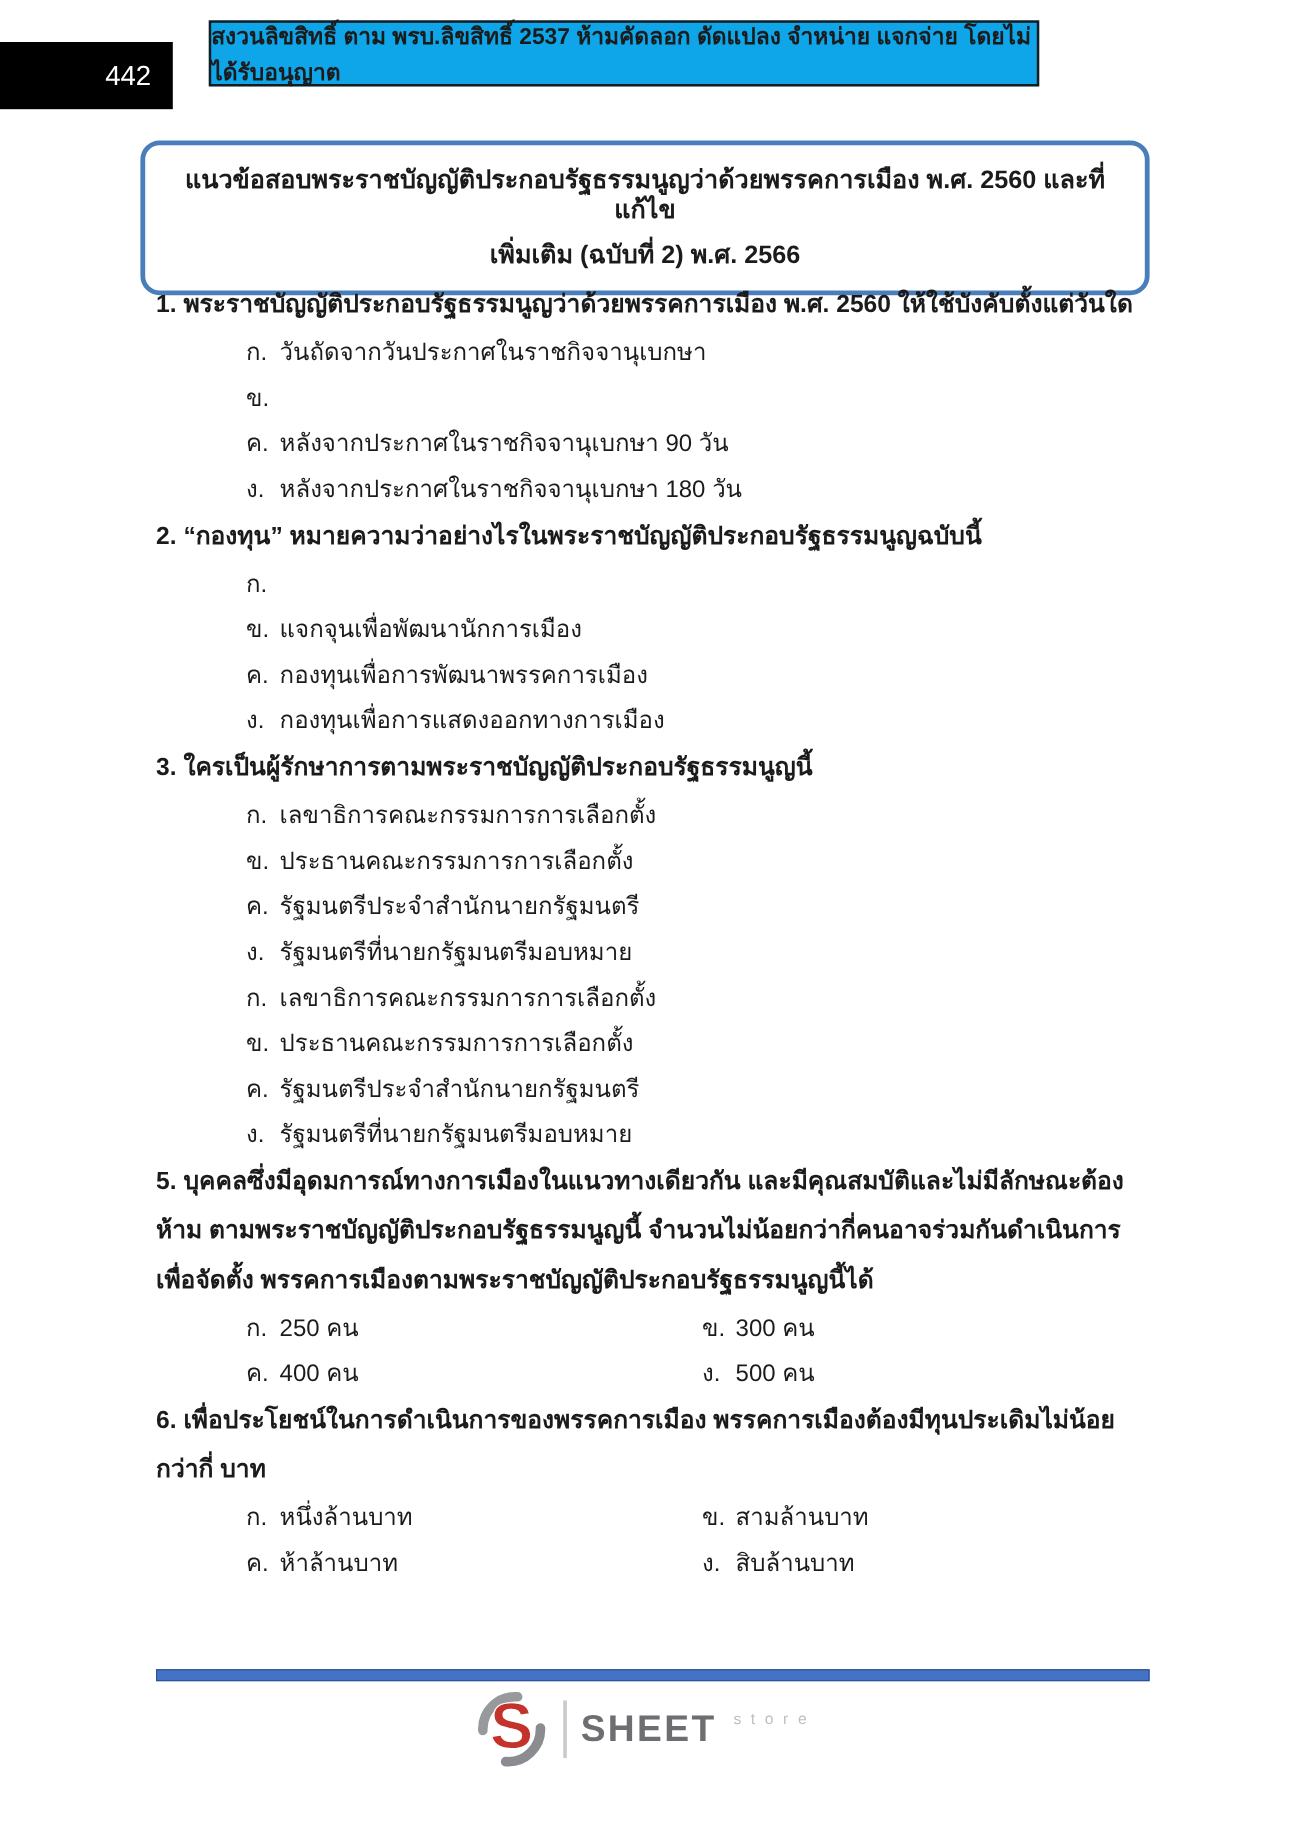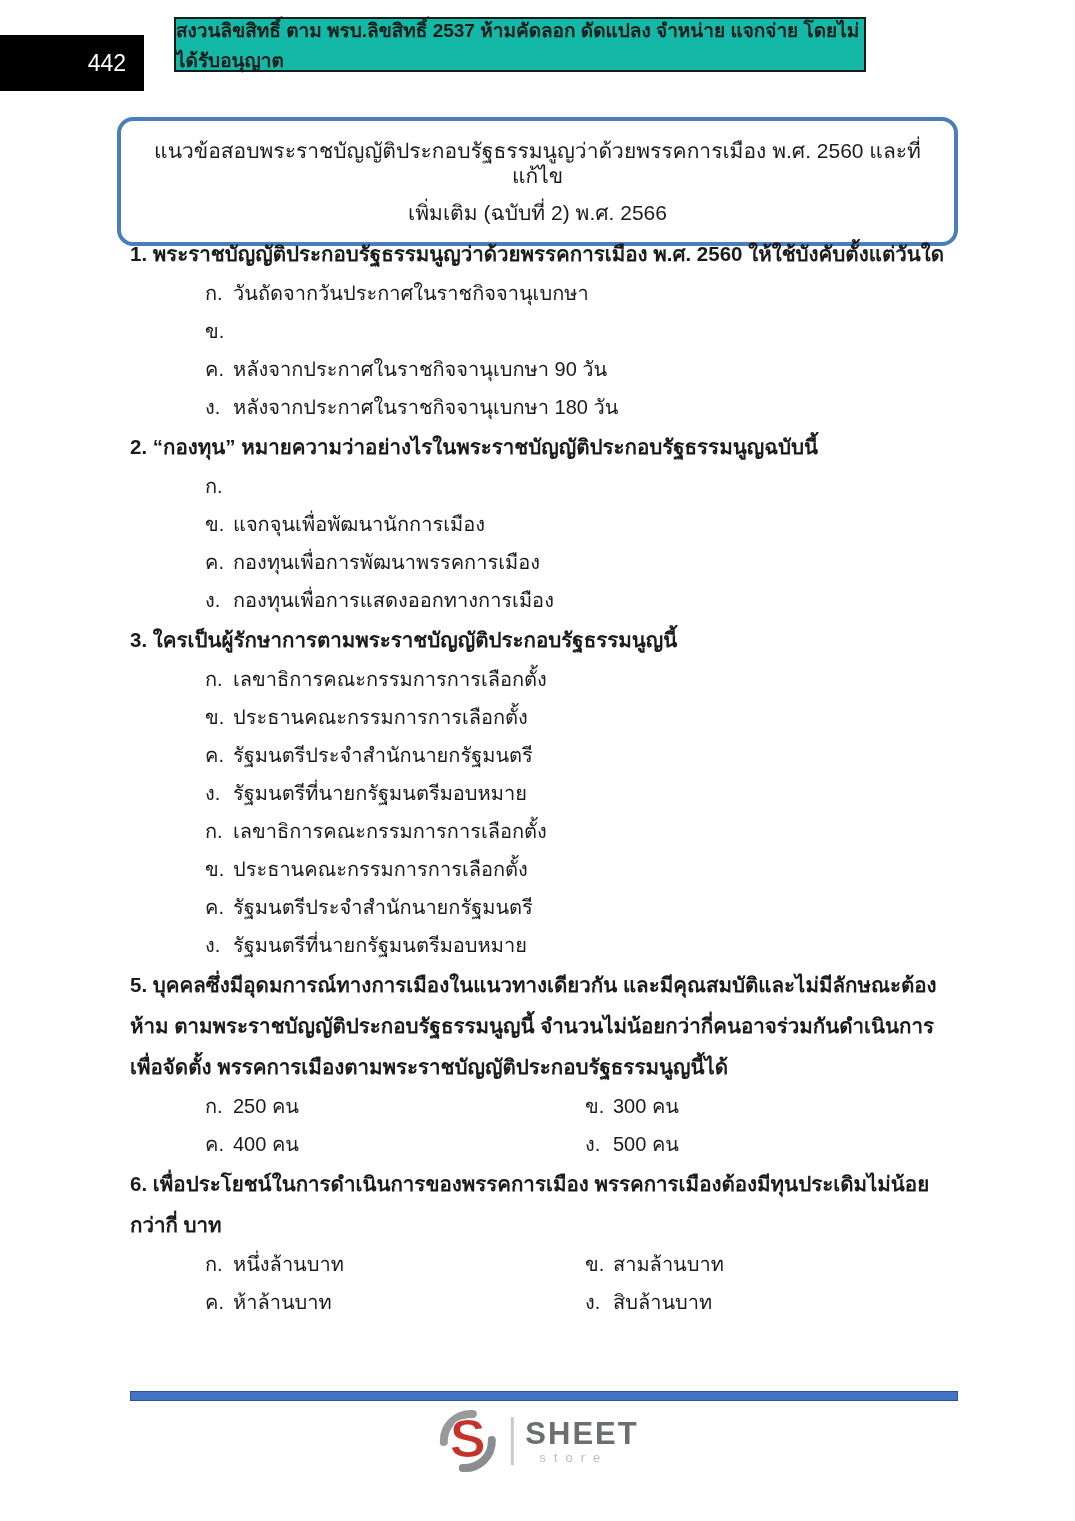--- a/index.html
+++ b/index.html
@@ -20,32 +20,32 @@
     display: flex; align-items: center; justify-content: flex-end;
     padding-right: 18px; box-sizing: border-box;
     font-size: 23px;
   }
   .copyright-box {
     position: absolute; left: 174px; top: 17px;
     width: 692px; height: 55px;
     border: 2px solid #1a1a1a; box-sizing: border-box;
     display: flex; align-items: center; justify-content: center;
     font-size: 19px; font-weight: bold;
-    background: #14b8a6;
+    background: #0ea5e9;
   }
 
   
   .title-box {
     position: absolute; left: 117px; top: 117px;
     width: 841px; box-sizing: border-box;
     border: 4px solid #4a7ebb; border-radius: 16px;
     padding: 17px 28px;
     display: flex; flex-direction: column; align-items: center;
     gap: 12px;
-    font-weight: normal; font-size: 21px; line-height: 25px;
+    font-weight: bold; font-size: 21px; line-height: 25px;
     text-align: center;
   }
 
   
   .content {
     position: absolute; left: 130px; top: 233px; width: 828px;
   }
   .q-head {
     font-weight: bold; font-size: 20.5px; line-height: 41px;
   }
@@ -68,21 +68,21 @@
     background: #4472c4;
     border: 1px solid #2e5395; box-sizing: border-box;
   }
   .footer-logo {
     position: absolute; left: 50%; top: 1408px;
     transform: translateX(-50%);
     display: flex; align-items: center; gap: 12px;
   }
   .logo-icon { width: 62px; height: 66px; }
   .logo-vline { width: 3px; height: 48px; background: #c9cacc; }
-  .logo-words { display: flex; flex-direction: column; }
+  .logo-words { display: flex; flex-direction: row; }
   .logo-brand {
     font-size: 31px; font-weight: bold; color: #6d6e71;
     letter-spacing: 2px; line-height: 32px;
   }
   .logo-sub {
     font-size: 13px; color: #bcbec0; letter-spacing: 8px;
     line-height: 15px;
     margin-left: 14px;
   }
 </style>

